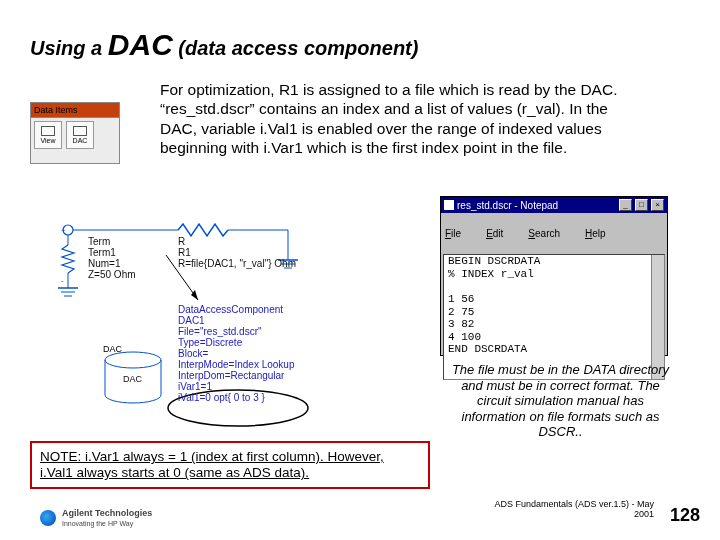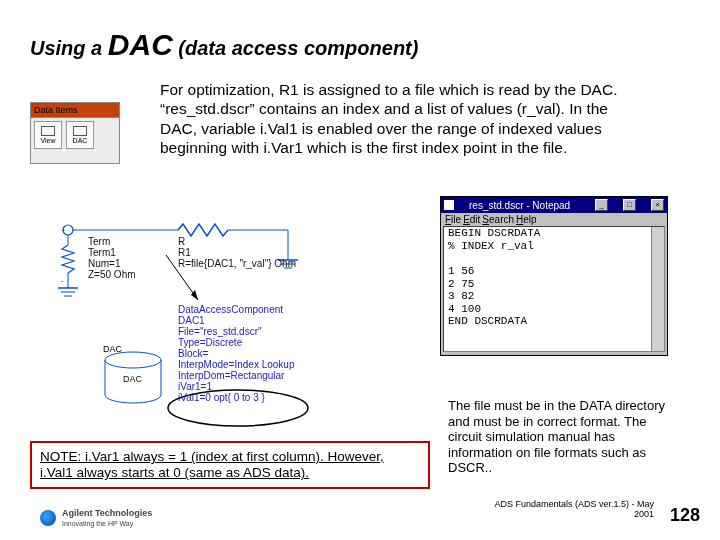--- a/index.html
+++ b/index.html
@@ -12,28 +12,28 @@
   .data-items-icons { display: flex; padding: 3px; gap: 4px; }
   .di-icon { width: 28px; height: 28px; border: 1px solid #999; background: #fafafa; display: flex; flex-direction: column; align-items: center; justify-content: center; font-size: 7px; }
   .di-icon .glyph { width: 14px; height: 10px; border: 1px solid #555; margin-bottom: 1px; }
   .schematic { position: absolute; top: 200px; left: 28px; width: 400px; height: 240px; background: #fff; }
   .schematic svg { position: absolute; top: 0; left: 0; }
   .sch-text { position: absolute; font-size: 10px; color: #111; line-height: 1.1; white-space: pre; }
   .sch-text.blue { color: #2020c0; }
   .sch-text.black { color: #000; }
   .note-box { position: absolute; top: 441px; left: 30px; width: 400px; border: 2px solid #c00000; padding: 6px 8px; font-size: 13.5px; line-height: 1.2; background: #fff; text-decoration: underline; }
   .notepad { position: absolute; top: 196px; left: 440px; width: 228px; height: 160px; border: 1px solid #000; background: #c0c0c0; font-family: "MS Sans Serif", Tahoma, sans-serif; font-size: 10px; }
-  .np-titlebar { background: #000080; color: #fff; padding: 2px 3px; display: flex; align-items: center; gap: 15px; }
+  .np-titlebar { background: #000080; color: #fff; padding: 2px 3px; display: flex; align-items: center; gap: 3px; }
   .np-title-text { flex: 1; font-size: 10px; }
   .np-btn { width: 13px; height: 12px; background: #c0c0c0; border: 1px solid #fff; border-right-color: #404040; border-bottom-color: #404040; font-size: 8px; line-height: 10px; text-align: center; color: #000; }
-  .np-menu { display: flex; gap: 2px; padding: 1px 4px; background: #c0c0c0; color: #000; }
+  .np-menu { display: flex; gap: 25px; padding: 15px 4px; background: #c0c0c0; color: #000; }
   .np-menu span u { text-decoration: underline; }
   .np-body { background: #fff; border: 1px solid #808080; border-top-color: #404040; border-left-color: #404040; margin: 0 2px 2px 2px; height: 126px; padding: 0 4px; font-family: Liberation Mono, monospace; font-size: 11px; line-height: 1.15; white-space: pre; overflow: hidden; position: relative; }
   .np-scroll { position: absolute; right: 0; top: 0; bottom: 0; width: 13px; background: #d0d0d0; border-left: 1px solid #808080; }
-  .side-note { position: absolute; top: 362px; left: 448px; width: 225px; font-size: 13px; line-height: 1.2; text-align: left; margin-top: 36px; }
+  .side-note { position: absolute; top: 362px; left: 448px; width: 225px; font-style: italic; font-size: 13px; line-height: 1.2; text-align: center; }
   .footer-left { position: absolute; bottom: 12px; left: 62px; font-size: 9px; color: #444; }
   .logo-circle { position: absolute; bottom: 14px; left: 40px; width: 16px; height: 16px; border-radius: 50%; background: radial-gradient(circle at 40% 40%, #3af, #04a); }
   .footer-right { position: absolute; bottom: 20px; right: 66px; font-size: 9px; text-align: right; width: 160px; line-height: 1.1; }
   .page-num { position: absolute; bottom: 14px; right: 20px; font-size: 18px; font-weight: bold; }
 </style>
 </head>
 <body>
 
 <div class="title">
   <span>Using a </span><span class="big">DAC</span><span> (data access component)</span>

